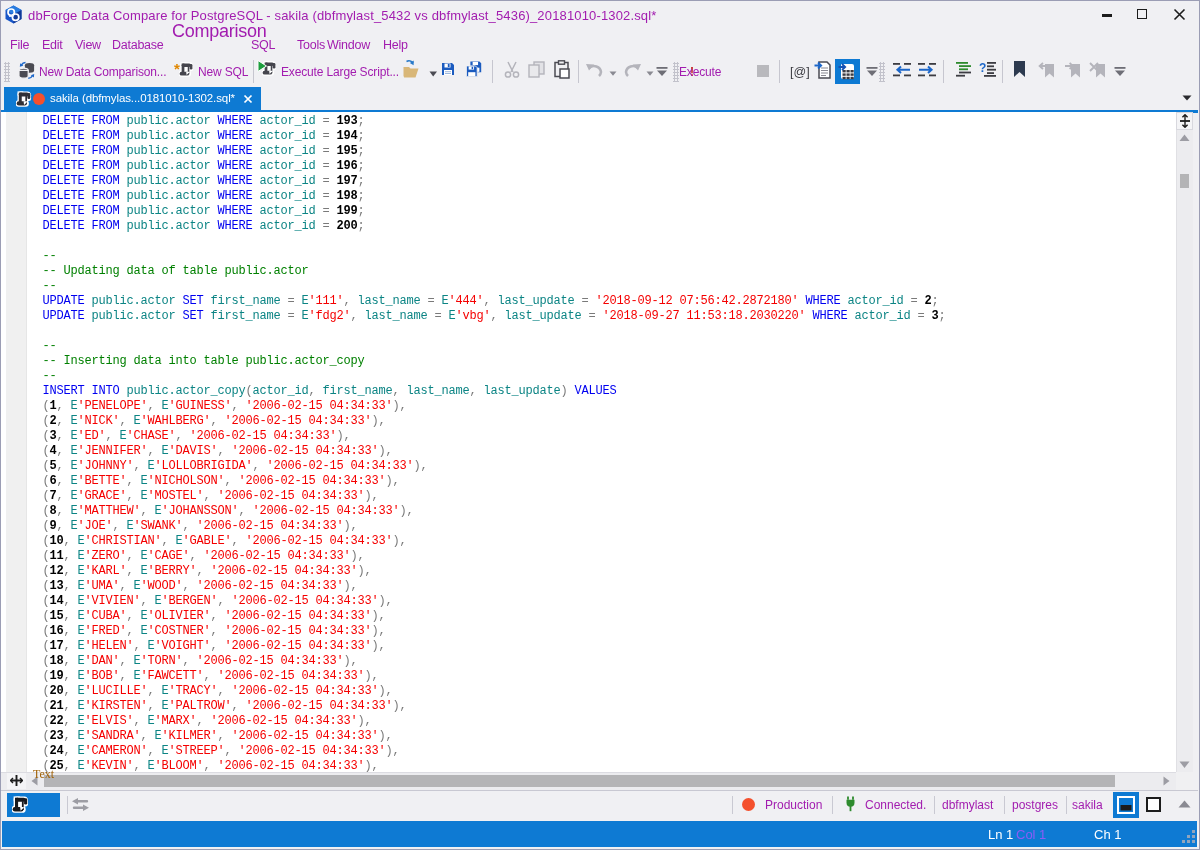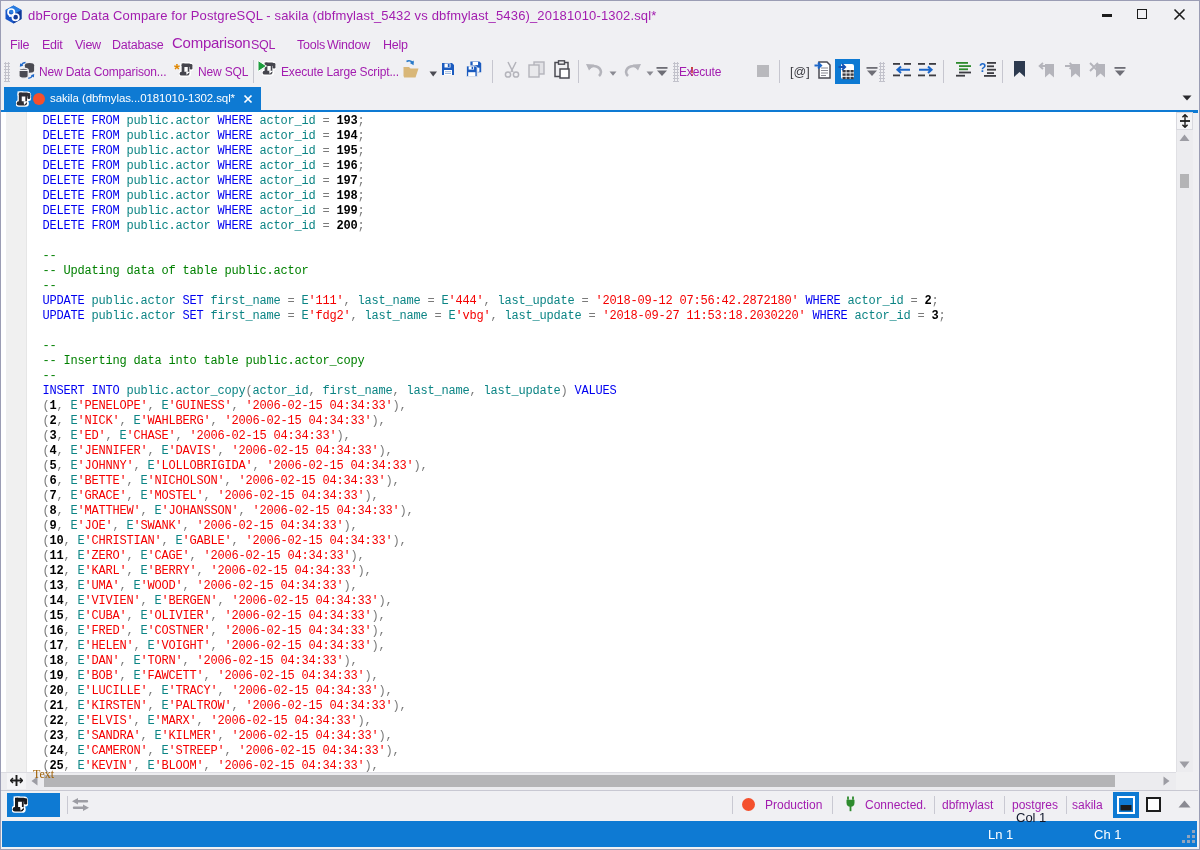--- a/index.html
+++ b/index.html
@@ -39,21 +39,21 @@
 <div class="txt" style="left:28px;top:7.5px;font-size:13px;letter-spacing:0.15px;">dbForge Data Compare for PostgreSQL - sakila (dbfmylast_5432 vs dbfmylast_5436)_20181010-1302.sql*</div>
 <div class="abs" style="left:1102px;top:14px;width:10px;height:3px;background:#1c1c1c;"></div>
 <div class="abs" style="left:1137px;top:9px;width:10px;height:10px;border:1.5px solid #1c1c1c;"></div>
 <svg class="abs" style="left:1173px;top:8px" width="13" height="13" viewBox="0 0 13 13">
 <path d="M1.5,1.5 L11.5,11.5 M11.5,1.5 L1.5,11.5" stroke="#1c1c1c" stroke-width="1.6"></path>
   </svg>
 <div class="txt" style="left:10px;top:37.5px;font-size:12.5px;letter-spacing:-0.25px;">File</div>
 <div class="txt" style="left:42px;top:37.5px;font-size:12.5px;letter-spacing:-0.25px;">Edit</div>
 <div class="txt" style="left:75px;top:37.5px;font-size:12.5px;letter-spacing:-0.25px;">View</div>
 <div class="txt" style="left:112px;top:37.5px;font-size:12.5px;letter-spacing:-0.25px;">Database</div>
-<div class="txt" style="left:172px;top:34px;font-size:15px;letter-spacing:-0.25px;">Comparison</div>
+<div class="txt" style="left:172px;top:21px;font-size:18px;letter-spacing:-0.25px;">Comparison</div>
 <div class="txt" style="left:251px;top:37.5px;font-size:12.5px;letter-spacing:-0.25px;">SQL</div>
 <div class="txt" style="left:285px;top:37.5px;font-size:12.5px;letter-spacing:-0.25px;margin-left:12px;">Tools</div>
 <div class="txt" style="left:327px;top:37.5px;font-size:12.5px;letter-spacing:-0.25px;">Window</div>
 <div class="txt" style="left:383px;top:37.5px;font-size:12.5px;letter-spacing:-0.25px;">Help</div>
 <div class="grip" style="left:4px;"></div>
 <svg class="abs" style="left:18px;top:61px" width="18" height="19" viewBox="0 0 18 19">
 <g fill="#4b4b53">
       <ellipse cx="11.5" cy="4.2" rx="4.6" ry="2.2"></ellipse>
       <path d="M6.9,4.2 h9.2 v5.4 a4.6,2.2 0 0 1 -9.2,0 z"></path>
 <ellipse cx="5.6" cy="9.4" rx="4.6" ry="2.2" stroke="#f0f0f3" stroke-width="1.2"></ellipse>
@@ -394,19 +394,19 @@
 <div class="abs" style="left:1113px;top:792px;width:26px;height:26px;background:#0e7ad3;"></div>
 <svg class="abs" style="left:1117px;top:796px" width="18" height="18" viewBox="0 0 18 18">
 <rect x="1" y="1" width="16" height="16" fill="none" stroke="#fff" stroke-width="2"></rect>
 <rect x="3.5" y="9" width="11" height="5.5" fill="#1c1c1c"></rect>
   </svg>
 <div class="abs" style="left:1146px;top:797px;width:15px;height:15px;border:2px solid #1c1c1c;background:#fff;"></div>
 <svg class="abs" style="left:1178px;top:800px" width="13" height="8" viewBox="0 0 13 8">
     <polygon points="6.5,0.5 12.5,7.5 0.5,7.5" fill="#8a8a92"></polygon>
   </svg>
 <div class="txt" style="left:955px;top:827px;font-size:13px;color:#fff;margin-left:33px;">Ln 1</div>
-<div class="txt" style="left:1016px;top:810px;font-size:13px;color:#0f172a;">Col 1</div>
+<div class="txt" style="left:1016px;top:827px;font-size:13px;color:#8b5cf6;">Col 1</div>
 <div class="txt" style="left:1094px;top:827px;font-size:13px;color:#fff;">Ch 1</div>
 <div class="abs" style="left:1192px;top:840px;width:3px;height:3px;background:#90a4bd;"></div>
 <div class="abs" style="left:1192px;top:835px;width:3px;height:3px;background:#90a4bd;"></div>
 <div class="abs" style="left:1187px;top:840px;width:3px;height:3px;background:#90a4bd;"></div>
 <div class="abs" style="left:1192px;top:830px;width:3px;height:3px;background:#90a4bd;"></div>
 <div class="abs" style="left:1187px;top:835px;width:3px;height:3px;background:#90a4bd;"></div>
 <div class="abs" style="left:1182px;top:840px;width:3px;height:3px;background:#90a4bd;"></div>
 </body></html>

